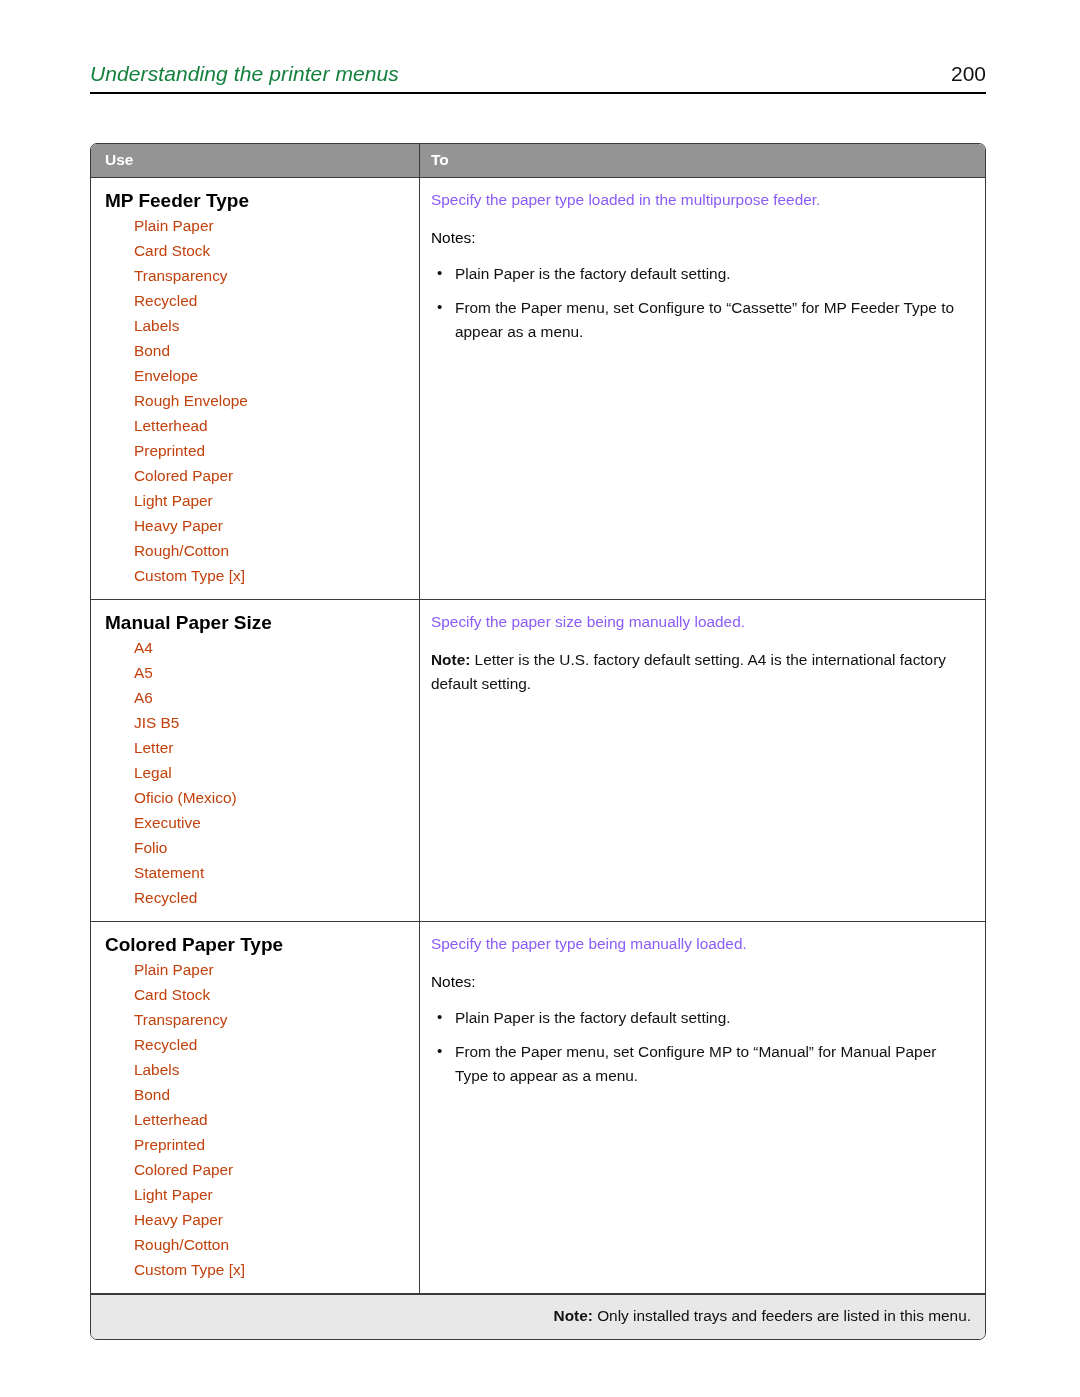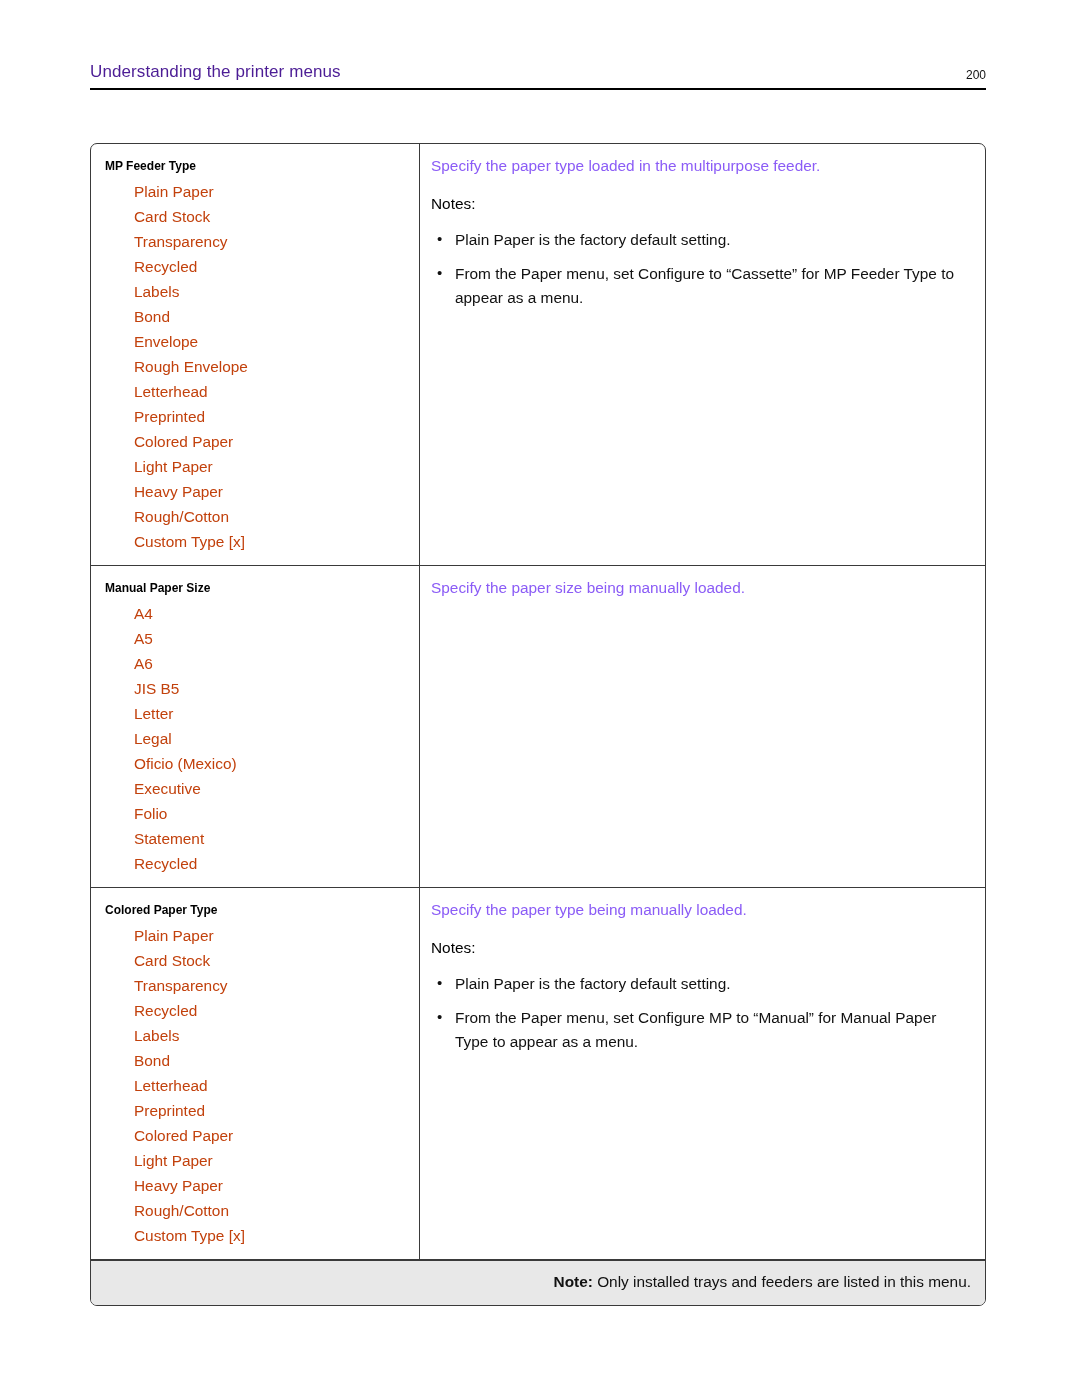--- a/index.html
+++ b/index.html
@@ -23,26 +23,27 @@
     top: 62px;
     width: 896px;
     display: flex;
     align-items: flex-end;
     justify-content: space-between;
     padding-bottom: 6px;
     border-bottom: 2.5px solid #000;
     box-sizing: border-box;
   }
   .page-header-title {
-    font-size: 17px;
+    font-size: 21px;
     letter-spacing: 0.1px;
-    color: #4c1d95;
+    color: #15803d;
+    font-style: italic;
   }
   .page-header-number {
-    font-size: 12px;
+    font-size: 21px;
     color: #111;
   }
 
   
   .menu-table {
     position: absolute;
     left: 90px;
     top: 143px;
     width: 896px;
     border: 1.4px solid #3a3a3a;
@@ -85,21 +86,21 @@
     border-right: 1.2px solid #3a3a3a;
   }
   .cell-to {
     flex: 1;
     box-sizing: border-box;
     padding: 10px 14px 11px 11px;
   }
 
   .use-title {
     font-weight: bold;
-    font-size: 12px;
+    font-size: 19px;
     line-height: 25px;
     color: #000;
   }
   .opt-list {
     list-style: none;
     margin: 0;
     padding: 0 0 0 29px;
   }
   .opt-list li {
     font-size: 15.4px;
@@ -165,20 +166,24 @@
 </head>
 <body>
 
 <div class="page-header">
   <span class="page-header-title">Understanding the printer menus</span>
   <span class="page-header-number">200</span>
 </div>
 
 <div class="menu-table">
 
+  <div class="table-head">
+    <div class="th-use">Use</div>
+    <div class="th-to">To</div>
+  </div>
 
   <div class="trow">
     <div class="cell-use">
       <div class="use-title">MP Feeder Type</div>
       <ul class="opt-list">
         <li>Plain Paper</li>
         <li>Card Stock</li>
         <li>Transparency</li>
         <li>Recycled</li>
         <li>Labels</li>
@@ -216,20 +221,21 @@
         <li>Legal</li>
         <li>Oficio (Mexico)</li>
         <li>Executive</li>
         <li>Folio</li>
         <li>Statement</li>
         <li>Recycled</li>
       </ul>
     </div>
     <div class="cell-to">
       <p class="to-lead">Specify the paper size being manually loaded.</p>
+      <p class="to-note-para"><b>Note:</b><span> Letter is the U.S. factory default setting. A4 is the international factory default setting.</span></p>
     </div>
   </div>
 
   <div class="trow">
     <div class="cell-use">
       <div class="use-title">Colored Paper Type</div>
       <ul class="opt-list">
         <li>Plain Paper</li>
         <li>Card Stock</li>
         <li>Transparency</li>

